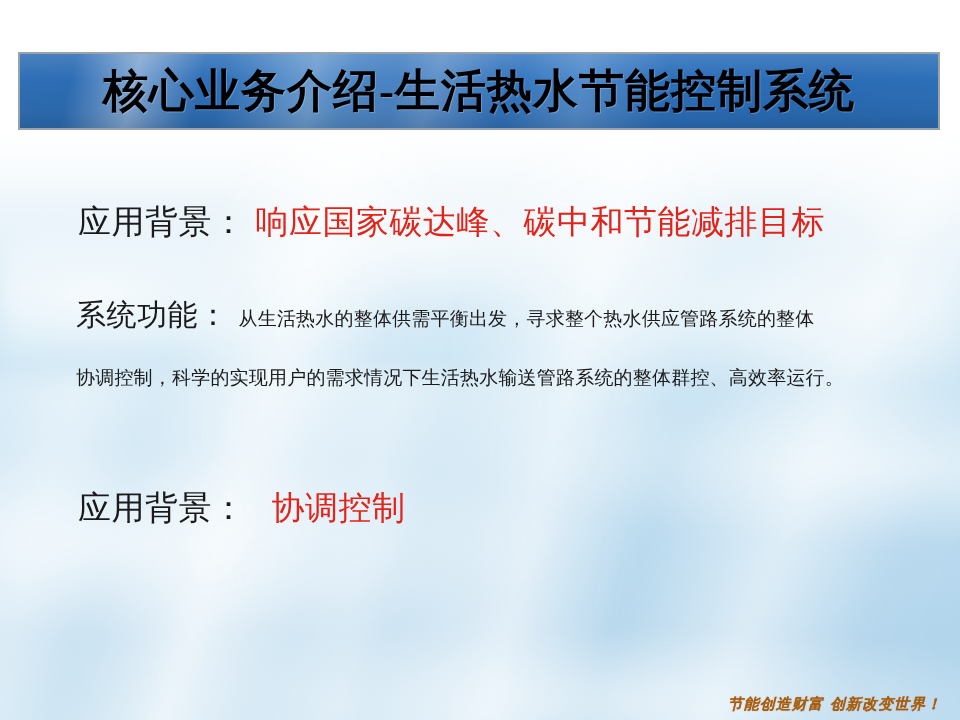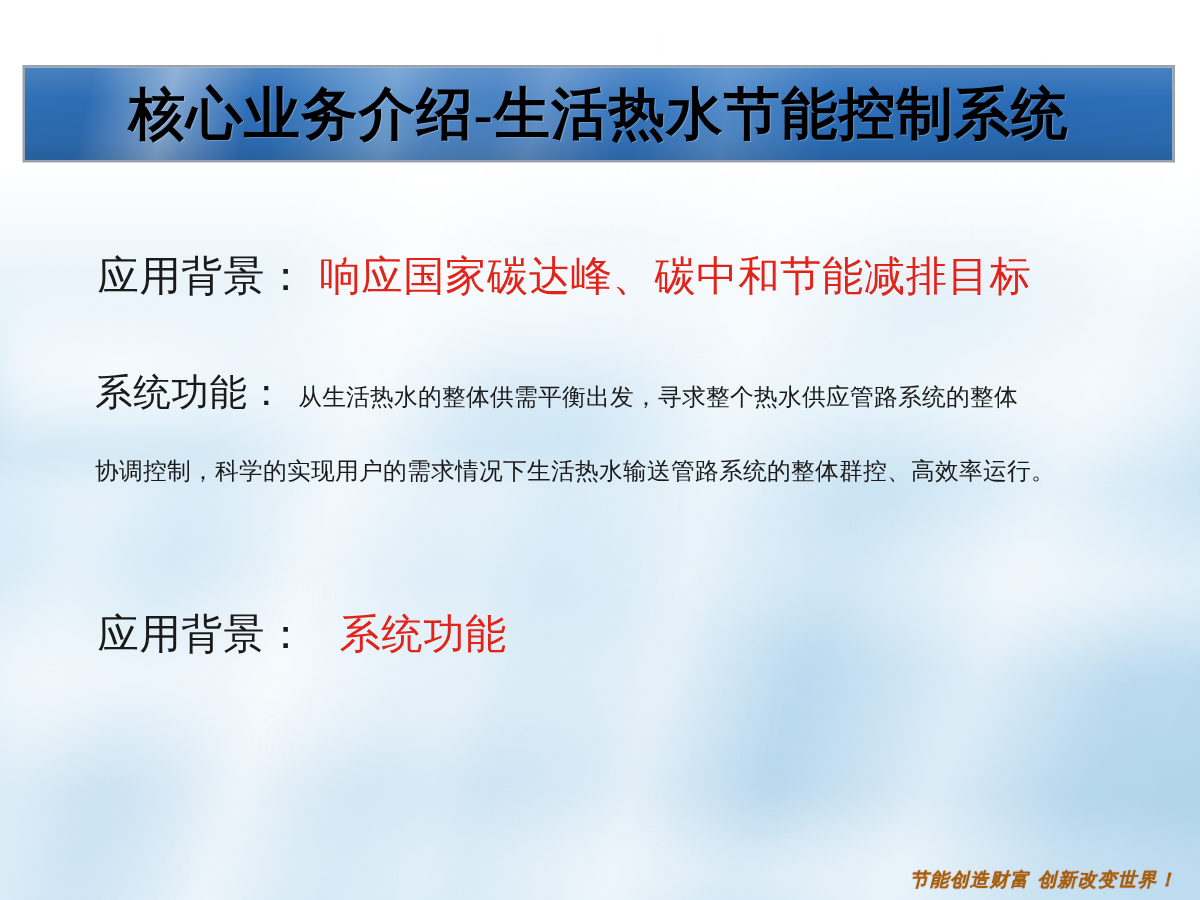--- a/index.html
+++ b/index.html
@@ -249,20 +249,20 @@
     </div>
 
     <div class="row r-fn-head">
       <span class="label-md">系统功能：</span><span class="inline-gap"></span><span class="body-sm">从生活热水的整体供需平衡出发，寻求整个热水供应管路系统的整体</span>
     </div>
 
     <div class="row r-fn-l2 body-sm">协调控制，科学的实现用户的需求情况下生活热水输送管路系统的整体群控、高效率运行。</div>
 
 
     <div class="row r-mode">
-      <span class="label-lg">应用背景：</span><span class="inline-gap-wide"></span><span class="value-red-lg">系统功能</span>
+      <span class="label-lg">应用背景：</span><span class="inline-gap-wide"></span><span class="value-red-lg">协调控制</span>
     </div>
 
   </div>
 
   <div class="footer-slogan">节能创造财富 创新改变世界！</div>
 
 </div>
 
 </body></html>

